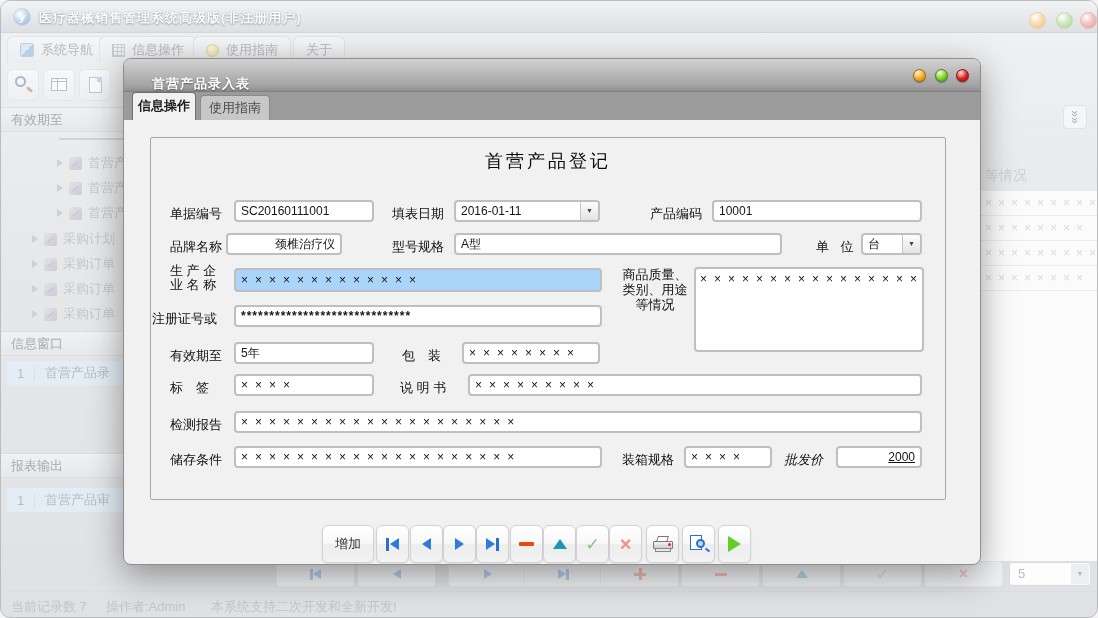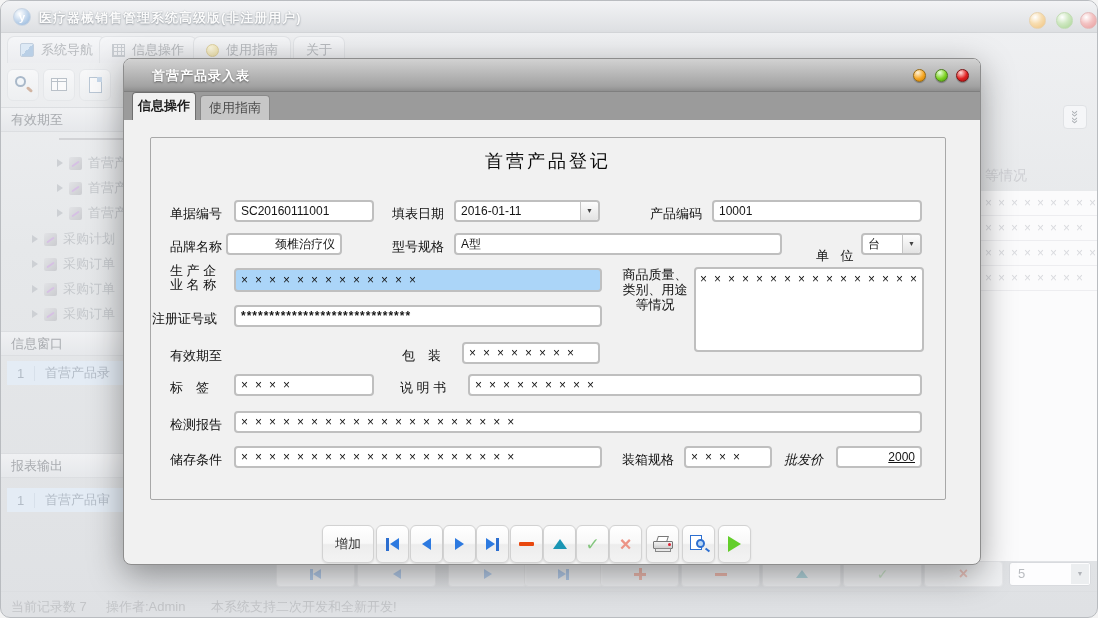--- a/index.html
+++ b/index.html
@@ -74,21 +74,21 @@
   .pager .pbtn { position:absolute; right:1px; top:1px; width:18px; height:20px; background:#eceef0;
     color:#b0b3b8; font-size:7px; text-align:center; line-height:20px; }
   
   .statusbar { position:absolute; left:0; top:590px; width:100%; height:28px; border-top:1px solid #dcdee1; }
   .status-txt { position:absolute; top:6px; color:#c3c5c8; font-size:13px; white-space:nowrap; }
   
   .dialog { position:absolute; left:122px; top:57px; width:858px; height:507px; border:1px solid #8d8d8d;
     border-radius:8px; background:#f1f1f1; box-shadow:0 10px 34px rgba(0,0,0,.38); overflow:hidden; }
   .dlg-titlebar { position:absolute; left:0; top:0; width:100%; height:33px;
     background:linear-gradient(180deg,#d2d2d2,#a2a2a2 85%,#8e8e8e); border-bottom:1px solid #7f7f7f; }
-  .dlg-title { position:absolute; left:28px; top:8px; font-size:13px; font-weight:bold; color:#fff;
+  .dlg-title { position:absolute; left:28px; top:16px; font-size:13px; font-weight:bold; color:#fff;
     text-shadow:0 1px 2px rgba(0,0,0,.45); letter-spacing:1px; }
   .dlg-orb { position:absolute; top:10px; width:13px; height:13px; border-radius:50%; box-shadow:0 1px 1px rgba(0,0,0,.3); }
   .dlg-orb-orange { background:radial-gradient(circle at 35% 25%,#fff3d8,#f5a623 55%,#c87b00); border:1px solid #9a6a10; }
   .dlg-orb-green  { background:radial-gradient(circle at 35% 25%,#eaffdf,#7ed321 55%,#3f9410); border:1px solid #4d7d1e; }
   .dlg-orb-red    { background:radial-gradient(circle at 35% 25%,#ffe0dc,#e02020 55%,#9c0f0f); border:1px solid #7c1414; }
   .dlg-tabstrip { position:absolute; left:0; top:33px; width:100%; height:28px; background:#9b9b9b; }
   .dlg-tab-active { position:absolute; left:8px; top:0; width:64px; height:28px; background:#f1f1f1;
     border:1px solid #6f6f6f; border-bottom:none; border-radius:4px 4px 0 0; color:#1d1d1d; font-size:13px;
     font-weight:bold; text-align:center; line-height:26px; }
   .dlg-tab { position:absolute; left:76px; top:3px; width:70px; height:25px; background:#c7c7c7;
@@ -310,21 +310,21 @@
         <span>2016-01-11</span>
         <span class="combo-btn">▼</span>
       </div>
       <div class="flabel" style="left:526px;top:146px;">产品编码</div>
       <div class="fld" style="left:588px;top:141px;width:210px;">10001</div>
 
       <div class="flabel" style="left:46px;top:179px;">品牌名称</div>
       <div class="fld" style="left:102px;top:174px;width:116px;text-align:right;">颈椎治疗仪</div>
       <div class="flabel" style="left:268px;top:179px;">型号规格</div>
       <div class="fld" style="left:330px;top:174px;width:328px;">A型</div>
-      <div class="flabel" style="left:692px;top:188px;letter-spacing:4px;">单 位</div>
+      <div class="flabel" style="left:692px;top:179px;letter-spacing:4px;">单 位</div>
       <div class="fld" style="left:737px;top:174px;width:61px;">
         <span>台</span>
         <span class="combo-btn">▼</span>
       </div>
 
       <div class="flabel" style="left:46px;top:205px;line-height:14px;">
         <div>生 产 企</div>
         <div>业 名 称</div>
       </div>
       <div class="fld fld-blue xval" style="left:110px;top:209px;width:368px;height:24px;line-height:20px;">×××××××××××××</div>
@@ -333,20 +333,21 @@
         <div>商品质量、</div>
         <div>类别、用途</div>
         <div>等情况</div>
       </div>
       <div class="tarea" style="left:570px;top:208px;width:230px;height:85px;">××××××××××××××××</div>
 
       <div class="flabel" style="left:28px;top:251px;">注册证号或</div>
       <div class="fld stars" style="left:110px;top:246px;width:368px;">******************************</div>
 
       <div class="flabel" style="left:46px;top:288px;">有效期至</div>
+      <div class="fld" style="left:110px;top:283px;width:140px;">5年</div>
       <div class="flabel" style="left:278px;top:288px;">包　装</div>
       <div class="fld xval" style="left:338px;top:283px;width:138px;">××××××××</div>
 
       <div class="flabel" style="left:46px;top:320px;">标　签</div>
       <div class="fld xval" style="left:110px;top:315px;width:140px;">××××</div>
       <div class="flabel" style="left:276px;top:320px;">说 明 书</div>
       <div class="fld xval" style="left:344px;top:315px;width:454px;">×××××××××</div>
 
       <div class="flabel" style="left:46px;top:357px;text-align:right;">检测报告</div>
       <div class="fld xval" style="left:110px;top:352px;width:688px;">××××××××××××××××××××</div>

